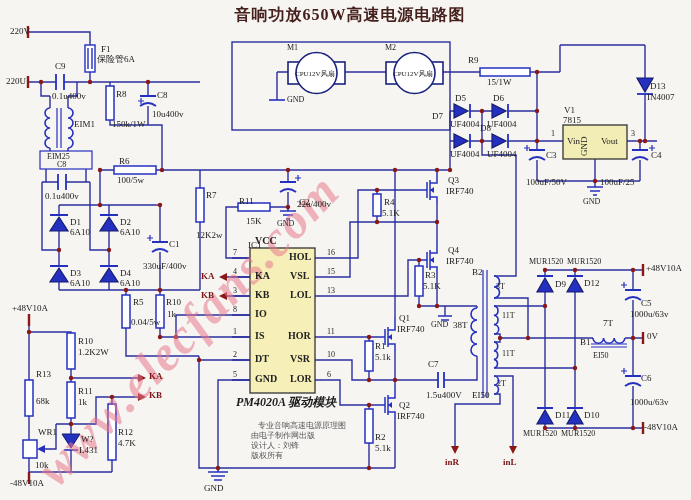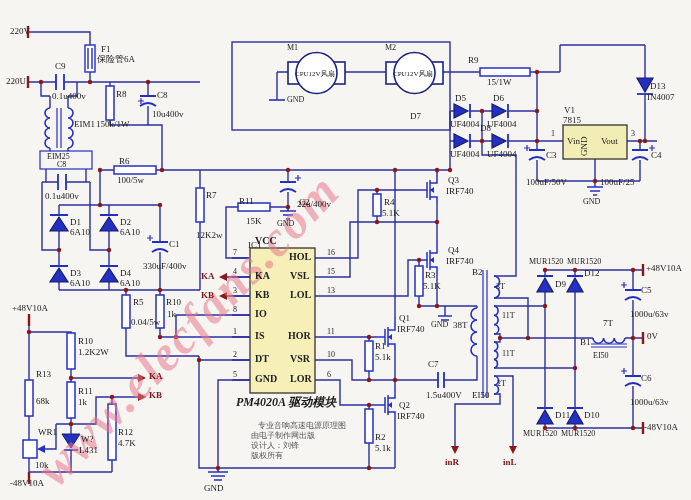--- a/index.html
+++ b/index.html
@@ -280,20 +280,21 @@
         <circle cx="545" cy="428" r="2.2"></circle>
     <circle cx="575" cy="428" r="2.2"></circle>
         <circle cx="633" cy="428" r="2.2"></circle>
         <circle cx="71" cy="378" r="2.2"></circle>
     <circle cx="71" cy="424" r="2.2"></circle>
         <circle cx="112" cy="397" r="2.2"></circle>
         <circle cx="29" cy="332" r="2.2"></circle>
   </g>
 </svg>
 
+<div id="title">音响功放650W高速电源电路图</div>
 <div id="wm">www.elecfans.com</div>
 
 <span class="lbl" style="left:10px;top:26px">220V</span>
 <span class="lbl" style="left:6px;top:76px">220U</span>
 <span class="lbl" style="left:12px;top:303px">+48V10A</span>
 <span class="lbl" style="left:10px;top:478px">-48V10A</span>
 <span class="lbl" style="left:646px;top:263px">+48V10A</span>
 <span class="lbl" style="left:647px;top:331px">0V</span>
 <span class="lbl" style="left:644px;top:422px">-48V10A</span>
 <span class="lbl red" style="left:201px;top:271px">KA</span>
@@ -308,21 +309,21 @@
 <span class="lbl tiny" style="left:295px;top:69px">CPU12V风扇</span>
 <span class="lbl sm" style="left:385px;top:43px">M2</span>
 <span class="lbl tiny" style="left:393px;top:69px">CPU12V风扇</span>
 <span class="lbl sm" style="left:287px;top:95px">GND</span>
 
 <span class="lbl" style="left:101px;top:44px">F1</span>
 <span class="lbl" style="left:97px;top:54px">保险管6A</span>
 <span class="lbl" style="left:55px;top:61px">C9</span>
 <span class="lbl" style="left:52px;top:91px">0.1u400v</span>
 <span class="lbl" style="left:116px;top:89px">R8</span>
-<span class="lbl" style="left:96px;top:119px">150k/1W</span>
+<span class="lbl" style="left:112px;top:119px">150k/1W</span>
 <span class="lbl" style="left:157px;top:90px">C8</span>
 <span class="lbl" style="left:152px;top:109px">10u400v</span>
 <span class="lbl" style="left:74px;top:119px">EIM1</span>
 <span class="lbl sm" style="left:47px;top:152px">EIM25</span>
 <span class="lbl sm" style="left:57px;top:160px">C8</span>
 <span class="lbl" style="left:45px;top:191px">0.1u400v</span>
 <span class="lbl" style="left:119px;top:156px">R6</span>
 <span class="lbl" style="left:117px;top:175px">100/5w</span>
 <span class="lbl" style="left:206px;top:190px">R7</span>
 <span class="lbl" style="left:196px;top:230px">12K2w</span>
@@ -353,21 +354,21 @@
 <span class="lbl" style="left:79px;top:445px">L431</span>
 <span class="lbl" style="left:118px;top:427px">R12</span>
 <span class="lbl" style="left:118px;top:438px">4.7K</span>
 
 <span class="lbl" style="left:468px;top:55px">R9</span>
 <span class="lbl" style="left:487px;top:77px">15/1W</span>
 <span class="lbl" style="left:455px;top:93px">D5</span>
 <span class="lbl" style="left:450px;top:119px">UF4004</span>
 <span class="lbl" style="left:493px;top:93px">D6</span>
 <span class="lbl" style="left:487px;top:119px">UF4004</span>
-<span class="lbl" style="left:410px;top:111px">D7</span>
+<span class="lbl" style="left:432px;top:111px">D7</span>
 <span class="lbl" style="left:450px;top:149px">UF4004</span>
 <span class="lbl" style="left:480px;top:123px">D8</span>
 <span class="lbl" style="left:487px;top:149px">UF4004</span>
 <span class="lbl" style="left:650px;top:81px">D13</span>
 <span class="lbl" style="left:647px;top:92px">IN4007</span>
 <span class="lbl" style="left:564px;top:105px">V1</span>
 <span class="lbl" style="left:563px;top:115px">7815</span>
 <span class="lbl pin" style="left:551px;top:129px">1</span>
 <span class="lbl pin" style="left:631px;top:129px">3</span>
 <span class="lbl" style="left:567px;top:136px">Vin</span>
@@ -442,22 +443,22 @@
 <span class="lbl" style="left:453px;top:320px">38T</span>
 <span class="lbl sm" style="left:496px;top:282px">3T</span>
 <span class="lbl sm" style="left:502px;top:311px">11T</span>
 <span class="lbl sm" style="left:502px;top:349px">11T</span>
 <span class="lbl sm" style="left:497px;top:379px">2T</span>
 <span class="lbl" style="left:472px;top:390px">EI50</span>
 
 <span class="lbl sm" style="left:529px;top:257px">MUR1520</span>
 <span class="lbl sm" style="left:567px;top:257px">MUR1520</span>
 <span class="lbl" style="left:555px;top:279px">D9</span>
-<span class="lbl" style="left:584px;top:268px">D12</span>
-<span class="lbl" style="left:641px;top:285px">C5</span>
+<span class="lbl" style="left:584px;top:278px">D12</span>
+<span class="lbl" style="left:641px;top:298px">C5</span>
 <span class="lbl" style="left:630px;top:309px">1000u/63v</span>
 <span class="lbl" style="left:603px;top:318px">7T</span>
 <span class="lbl" style="left:580px;top:337px">B1</span>
 <span class="lbl sm" style="left:593px;top:351px">EI50</span>
 <span class="lbl" style="left:641px;top:373px">C6</span>
 <span class="lbl" style="left:630px;top:397px">1000u/63v</span>
 <span class="lbl" style="left:555px;top:410px">D11</span>
 <span class="lbl" style="left:584px;top:410px">D10</span>
 <span class="lbl sm" style="left:523px;top:429px">MUR1520</span>
 <span class="lbl sm" style="left:561px;top:429px">MUR1520</span>

